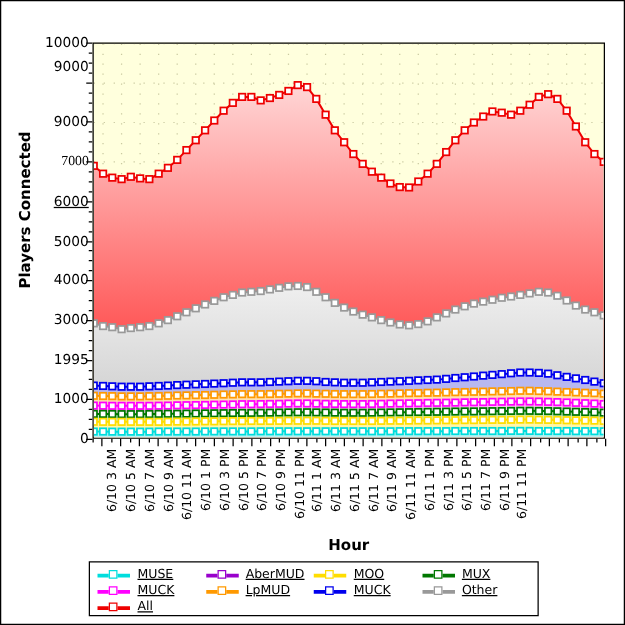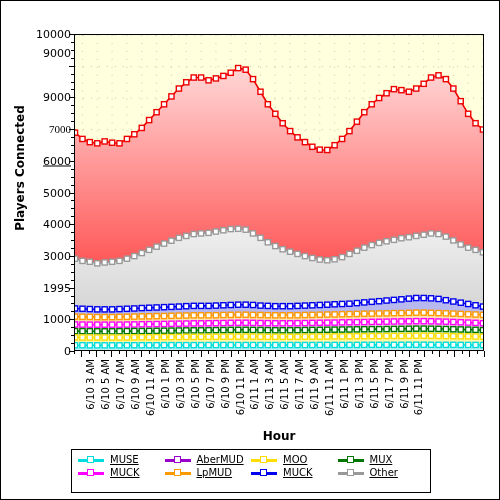--- a/index.html
+++ b/index.html
@@ -720,20 +720,29 @@
           <span class="lgtext">MUCK</span>
         </div>
         <div class="lgitem">
           <span class="swatch">
             <span class="swbar" style="background: rgb(153, 153, 153);"></span>
             <span class="swbox" style="border-color: rgb(153, 153, 153);"></span>
           </span>
           <span class="lgtext">Other</span>
         </div>
       </div>
+      <div class="lgrow">
+        <div class="lgitem">
+          <span class="swatch">
+            <span class="swbar" style="background: rgb(238, 0, 0);"></span>
+            <span class="swbox" style="border-color: rgb(238, 0, 0);"></span>
+          </span>
+          <span class="lgtext">All</span>
+        </div>
+      </div>
     </div>
 
 <div class="xtickmin" style="left: 73px;"></div>
     <div class="xtick" style="left: 80.4545px;"></div>
     <div class="xlab" style="left: 84.4545px;">6/10 3 AM</div>
     <div class="xtickmin" style="left: 87.9091px;"></div>
     <div class="xtick" style="left: 95.3636px;"></div>
     <div class="xlab" style="left: 99.3636px;">6/10 5 AM</div>
     <div class="xtickmin" style="left: 102.818px;"></div>
     <div class="xtick" style="left: 110.273px;"></div>

